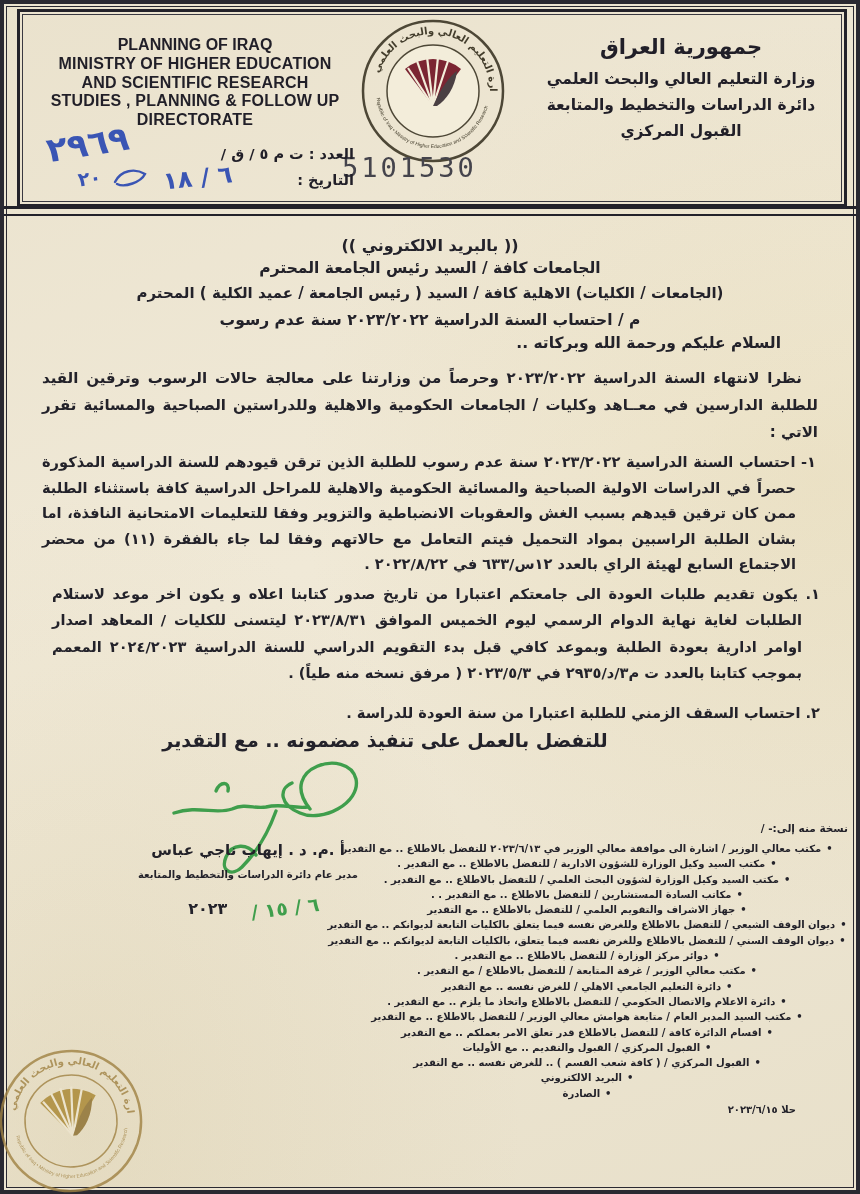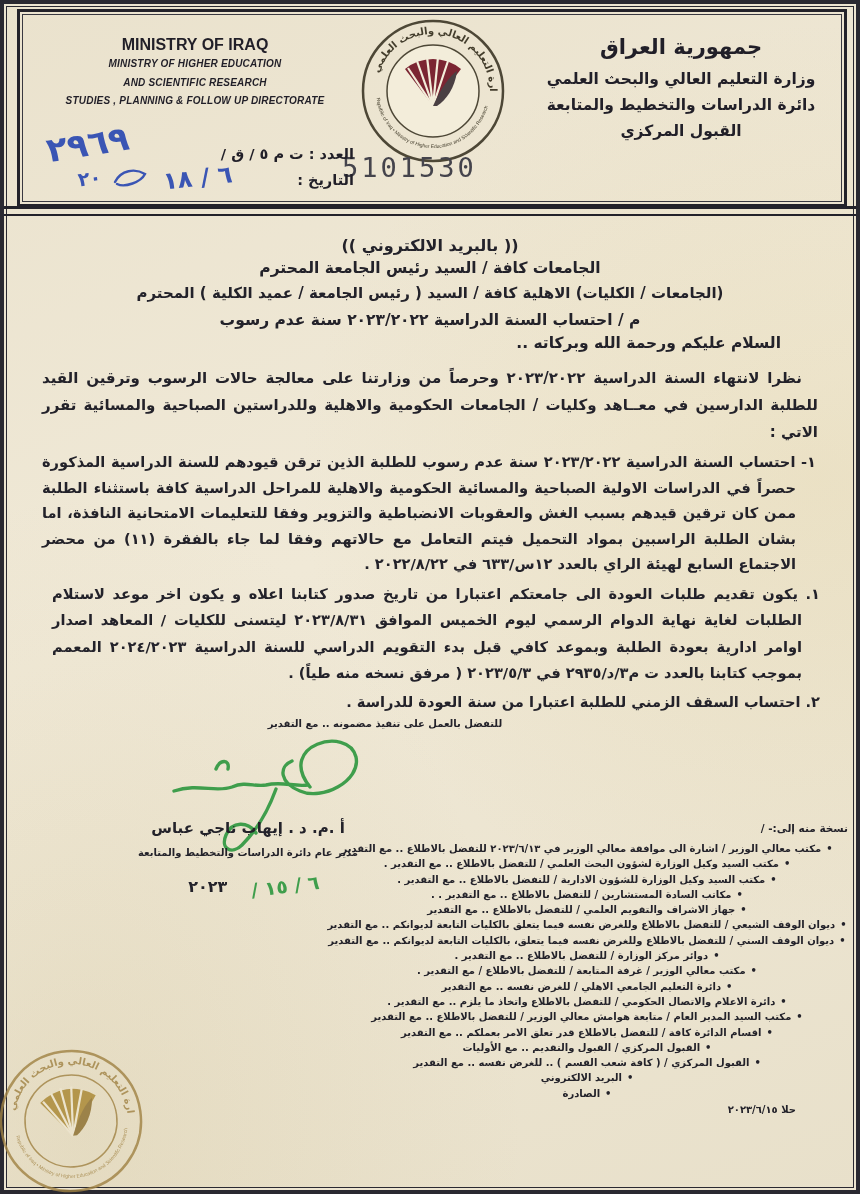--- a/index.html
+++ b/index.html
@@ -12,21 +12,21 @@
       linear-gradient(160deg,#eae2cd 0%,#f0e9d7 45%,#e8e0ca 100%);
   }
   .frame{position:absolute;inset:0;border:4px solid #2a2931;
     box-shadow: inset 0 0 0 2px #ece4d0, inset 0 0 0 3px #2a2931;pointer-events:none;}
   
   .header-box{position:absolute;top:9px;left:17px;right:13px;height:192px;
     border:3px solid #23222a;box-shadow: inset 0 0 0 2px #ece4d0, inset 0 0 0 3px #3a3941;}
   .en-block{position:absolute;top:22px;left:8px;width:334px;text-align:center;
     font-family:"Liberation Sans",sans-serif;font-weight:700;color:#211f28;}
   .en-line0{font-size:16px;line-height:21px;}
-  .en-line{font-size:10px;line-height:18.5px;letter-spacing:.2px;font-style:italic;}
+  .en-line{font-size:16px;line-height:18.5px;letter-spacing:.2px;}
   .ar-block{position:absolute;top:20px;right:8px;width:310px;text-align:center;font-weight:700;color:#211f28;}
   .ar-line0{font-size:21px;line-height:30px;margin-bottom:4px;}
   .ar-line{font-size:15.5px;line-height:26px;}
   .seal{position:absolute;left:338px;top:4px;}
   .stamp{position:absolute;left:322px;top:140px;font-family:"DejaVu Sans Mono",monospace;
     font-size:27px;letter-spacing:3px;color:#45444c;}
   .ref-row,.date-row{position:absolute;left:12px;width:322px;text-align:right;
     font-weight:700;font-size:14.5px;color:#211f28;}
   .ref-row{top:134px;}
   .date-row{top:160px;}
@@ -43,22 +43,22 @@
   .c{text-align:center;}
   .note{margin-top:20px;font-size:16px;}
   .addr1{margin-top:4px;font-size:15.5px;}
   .addr2{margin-top:7px;font-size:15px;}
   .subject{margin-top:9px;font-size:15.5px;}
   .greet{margin-top:5px;text-align:right;padding-right:71px;font-size:15.5px;}
   .para{margin:0;text-align:justify;}
   .intro{margin-top:13px;padding:0 34px;text-indent:16px;font-size:15px;line-height:27px;}
   .item1{margin-top:3px;padding:0 56px 0 34px;text-indent:-20px;font-size:14.6px;line-height:25.5px;}
   .sub{margin-top:4px;padding:0 50px 0 44px;text-indent:-18px;font-size:14.6px;line-height:26.5px;}
-  .sub2{margin-top:2px;}
-  .closing{margin:3px 200px 0 110px;text-align:center;font-size:10px;}
+  .sub2{margin-top:13px;}
+  .closing{margin:3px 200px 0 110px;text-align:center;font-size:19px;}
   
   .sig{position:relative;height:178px;}
   .sig-svg{position:absolute;left:150px;top:-4px;}
   .sig-name{position:absolute;left:100px;top:90px;width:280px;text-align:center;font-size:15px;}
   .sig-title{position:absolute;left:66px;top:118px;width:348px;text-align:center;font-size:10px;}
   .sig-date{position:absolute;left:128px;top:146px;width:236px;display:flex;direction:ltr;
     justify-content:center;align-items:center;gap:24px;font-size:16px;}
   .sig-date .green{color:#3f9e4c;font-size:19px;transform:rotate(-7deg);}
   
   .cc{position:absolute;top:822px;left:326px;right:12px;color:#23222a;}
@@ -69,21 +69,21 @@
   .watermark{position:absolute;left:-4px;top:1046px;opacity:.8;transform:rotate(-8deg);}
 </style>
 </head>
 <body>
 
 <div class="page">
   <div class="frame"></div>
 
   <div class="header-box">
     <div class="en-block">
-      <div class="en-line0">MINISTRY OF IRAQ</div>
+      <div class="en-line0">PLANNING OF IRAQ</div>
       <div class="en-line">MINISTRY OF HIGHER EDUCATION</div>
       <div class="en-line">AND SCIENTIFIC RESEARCH</div>
       <div class="en-line">STUDIES , PLANNING &amp; FOLLOW UP DIRECTORATE</div>
     </div>
 
     <svg class="seal" width="150" height="150" viewBox="0 0 150 150">
       <circle cx="75" cy="75" r="70" fill="none" stroke="#4d4736" stroke-width="2.5"></circle>
       <circle cx="75" cy="75" r="46" fill="#f3edda" stroke="#4d4736" stroke-width="1.5"></circle>
       <defs>
         <path id="sealTop" d="M 75 75 m -57 0 a 57 57 0 1 1 114 0"></path>
@@ -164,22 +164,22 @@
       <div class="sig-date">
         <span>٢٠٢٣</span>
         <span class="green">/ ٦ / ١٥</span>
       </div>
     </div>
   </div>
 
   <div class="cc" dir="rtl">
     <div class="cc-header">نسخة منه إلى:- /</div>
     <div class="cc-item">مكتب معالي الوزير / اشارة الى موافقة معالي الوزير في ٢٠٢٣/٦/١٣ للتفضل بالاطلاع .. مع التقدير</div>
+    <div class="cc-item">مكتب السيد وكيل الوزارة للشؤون الادارية / للتفضل بالاطلاع .. مع التقدير .</div>
     <div class="cc-item">مكتب السيد وكيل الوزارة لشؤون البحث العلمي / للتفضل بالاطلاع .. مع التقدير .</div>
-    <div class="cc-item">مكتب السيد وكيل الوزارة للشؤون الادارية / للتفضل بالاطلاع .. مع التقدير .</div>
     <div class="cc-item">مكاتب السادة المستشارين / للتفضل بالاطلاع .. مع التقدير . .</div>
     <div class="cc-item">جهاز الاشراف والتقويم العلمي / للتفضل بالاطلاع .. مع التقدير</div>
     <div class="cc-item">ديوان الوقف الشيعي / للتفضل بالاطلاع وللغرض نفسه فيما يتعلق بالكليات التابعة لديوانكم .. مع التقدير</div>
     <div class="cc-item">ديوان الوقف السني / للتفضل بالاطلاع وللغرض نفسه فيما يتعلق، بالكليات التابعة لديوانكم .. مع التقدير</div>
     <div class="cc-item">دوائر مركز الوزارة / للتفضل بالاطلاع .. مع التقدير .</div>
     <div class="cc-item">مكتب معالي الوزير / غرفة المتابعة / للتفضل بالاطلاع / مع التقدير .</div>
     <div class="cc-item">دائرة التعليم الجامعي الاهلي / للغرض نفسه .. مع التقدير</div>
     <div class="cc-item">دائرة الاعلام والاتصال الحكومي / للتفضل بالاطلاع واتخاذ ما يلزم .. مع التقدير .</div>
     <div class="cc-item">مكتب السيد المدير العام / متابعة هوامش معالي الوزير / للتفضل بالاطلاع .. مع التقدير</div>
     <div class="cc-item">اقسام الدائرة كافة / للتفضل بالاطلاع قدر تعلق الامر بعملكم .. مع التقدير</div>

